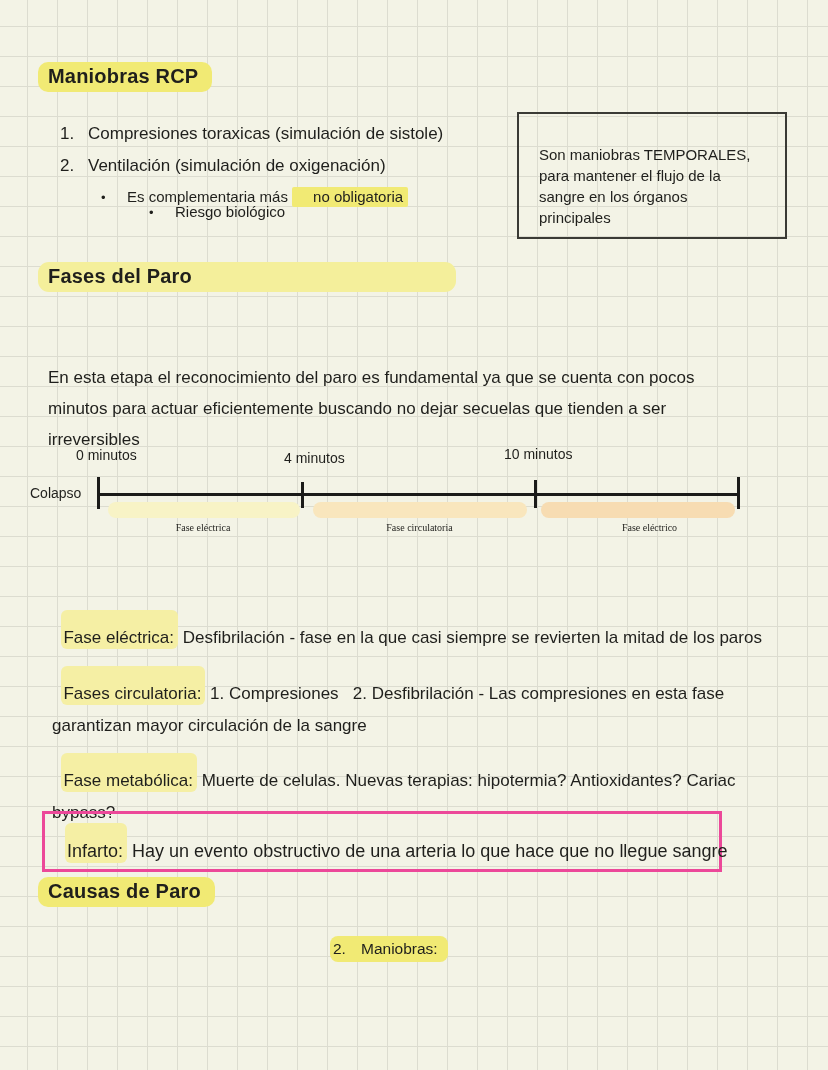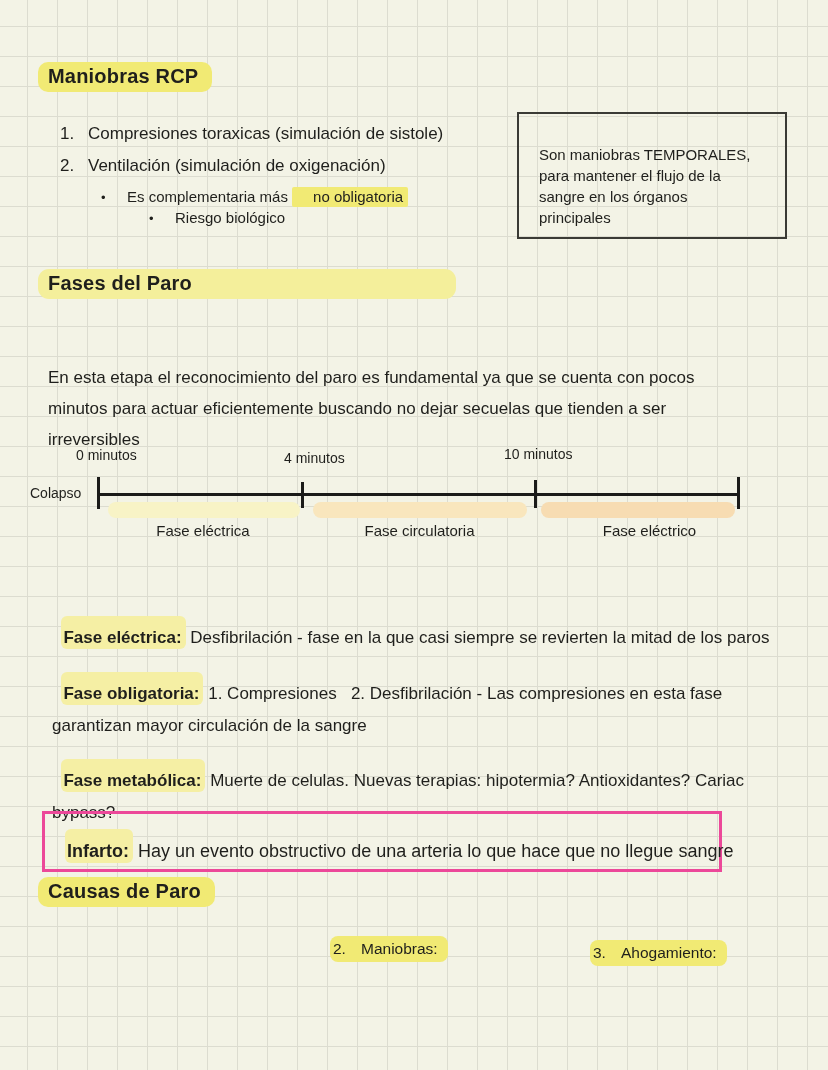--- a/index.html
+++ b/index.html
@@ -20,21 +20,21 @@
   }
   .abs{position:absolute;margin-left:12px;}
   .h-title{font-size:20px;font-weight:bold;letter-spacing:.2px;}
   .markpill{background:var(--marker);border-radius:10px;padding:3px 14px 4px 10px;display:inline-block;}
   .band{background:var(--band);border-radius:11px;padding:3px 0 4px 10px;width:418px;display:inline-block;}
   .num-item{font-size:17px;}
   .num-item .num{display:inline-block;width:28px;}
   .bullet{font-size:15px;}
   .bullet .dot{display:inline-block;width:26px;font-size:13px;}
   .inline-mark{background:var(--marker);border-radius:2px;padding:1px 5px 2px 21px;}
-  .term-mark{background:var(--mark);border-radius:6px;padding:12px 4px 2px 2px;font-weight:bold;}
+  .term-mark{background:var(--mark);border-radius:6px;padding:18px 4px 2px 2px;}
   .note-box{
     width:270px;border:2px solid #3a3a35;padding:9px 20px;
     font-size:15px;line-height:21px;white-space:pre-line;background:transparent;
   }
   .para{font-size:17px;line-height:31px;white-space:pre-line;}
   .desc{font-size:17px;line-height:32px;white-space:pre-wrap;width:782px;}
   .infarto-box{
     width:680px;border:3px solid #ec4899;padding:6px 10px 7px;
     font-size:18px;white-space:pre;background:transparent;
   }
@@ -44,21 +44,21 @@
   .tl-line{position:absolute;background:#1b1b19;height:3px;top:55px;left:86px;width:641px;}
   .tick{position:absolute;width:3px;background:#1b1b19;}
   .tick.t0{left:85px;top:39px;height:32px;}
   .tick.t1{left:289px;top:44px;height:26px;}
   .tick.t2{left:522px;top:42px;height:28px;}
   .tick.t3{left:725px;top:39px;height:32px;}
   .bar{position:absolute;top:64px;height:16px;border-radius:8px;}
   .bar.b0{left:96px;width:192px;}
   .bar.b1{left:301px;width:214px;}
   .bar.b2{left:529px;width:194px;}
-  .phase-label{position:absolute;top:84px;font-size:15px;text-align:center;}
+  .phase-label{position:absolute;top:84px;font-size:10px;text-align:center;font-family:Liberation Serif, serif;}
   .phase-label.p0{left:106px;width:170px;}
   .phase-label.p1{left:315px;width:185px;}
   .phase-label.p2{left:545px;width:185px;}
   
   .col{position:absolute;font-size:15.5px;line-height:21px;}
   .col .num{display:inline-block;width:28px;}
   .col-head .markpill2{background:var(--marker);border-radius:8px;padding:2px 10px 3px 3px;margin-left:-3px;display:inline-block;}
   .col-body{margin-left:31px;white-space:pre-line;margin-top:1px;}
 </style>
 </head>
@@ -72,32 +72,32 @@
 
 <div class="abs num-item" style="left:48px;top:124px;">
   <span class="num">1.</span><span>Compresiones toraxicas (simulación de sistole)</span>
 </div>
 <div class="abs num-item" style="left:48px;top:156px;">
   <span class="num">2.</span><span>Ventilación (simulación de oxigenación)</span>
 </div>
 <div class="abs bullet" style="left:89px;top:188px;">
   <span class="dot">•</span><span>Es complementaria más </span><span class="inline-mark">no obligatoria</span>
 </div>
-<div class="abs bullet" style="left:89px;top:209px;padding-left:48px;">
+<div class="abs bullet" style="left:89px;top:203px;padding-left:48px;">
   <span class="dot">•</span><span>Riesgo biológico</span>
 </div>
 
 <div class="abs note-box" style="left:505px;top:112px;">
   <span>Son maniobras TEMPORALES,
 para mantener el flujo de la
 sangre en los órganos
 principales</span>
 </div>
 
-<div class="abs h-title" style="left:26px;top:269px;">
+<div class="abs h-title" style="left:26px;top:262px;">
   <span class="band">
     <span>Fases del Paro</span>
   </span>
 </div>
 
 <div class="abs para" style="left:36px;top:331px;width:760px;">
   <span>En esta etapa el reconocimiento del paro es fundamental ya que se cuenta con pocos
 minutos para actuar eficientemente buscando no dejar secuelas que tienden a ser
 irreversibles</span>
 </div>
@@ -117,21 +117,21 @@
   <div class="bar b2" style="background: rgb(247, 220, 178);"></div>
   <span class="phase-label p0">Fase eléctrica</span>
   <span class="phase-label p1">Fase circulatoria</span>
   <span class="phase-label p2">Fase eléctrico</span>
 </div>
 
 <div class="abs desc" style="left:40px;top:590px;">
   <span class="term-mark">Fase eléctrica:</span><span> Desfibrilación - fase en la que casi siempre se revierten la mitad de los paros</span>
 </div>
 <div class="abs desc" style="left:40px;top:646px;">
-  <span class="term-mark">Fase obligatoria:</span><span> 1. Compresiones   2. Desfibrilación - Las compresiones en esta fase
+  <span class="term-mark">Fases circulatoria:</span><span> 1. Compresiones   2. Desfibrilación - Las compresiones en esta fase
 garantizan mayor circulación de la sangre</span>
 </div>
 <div class="abs desc" style="left:40px;top:733px;">
   <span class="term-mark">Fase metabólica:</span><span> Muerte de celulas. Nuevas terapias: hipotermia? Antioxidantes? Cariac
 bypass?</span>
 </div>
 
 <div class="abs infarto-box" style="left:30px;top:811px;">
   <span class="term-mark">Infarto:</span><span> Hay un evento obstructivo de una arteria lo que hace que no llegue sangre</span>
 </div>
@@ -145,16 +145,13 @@
 <div class="col" style="left:33px;top:930px;width:262px;">
 </div>
 
 <div class="col" style="left:333px;top:936px;width:210px;">
   <div class="col-head">
     <span class="markpill2"><span class="num">2.</span><span>Maniobras:</span></span>
   </div>
 </div>
 
 <div class="col" style="left:593px;top:940px;width:190px;">
-  <div class="col-head">
-    <span class="markpill2"><span class="num">3.</span><span>Ahogamiento:</span></span>
-  </div>
 </div>
 
 </body></html>

